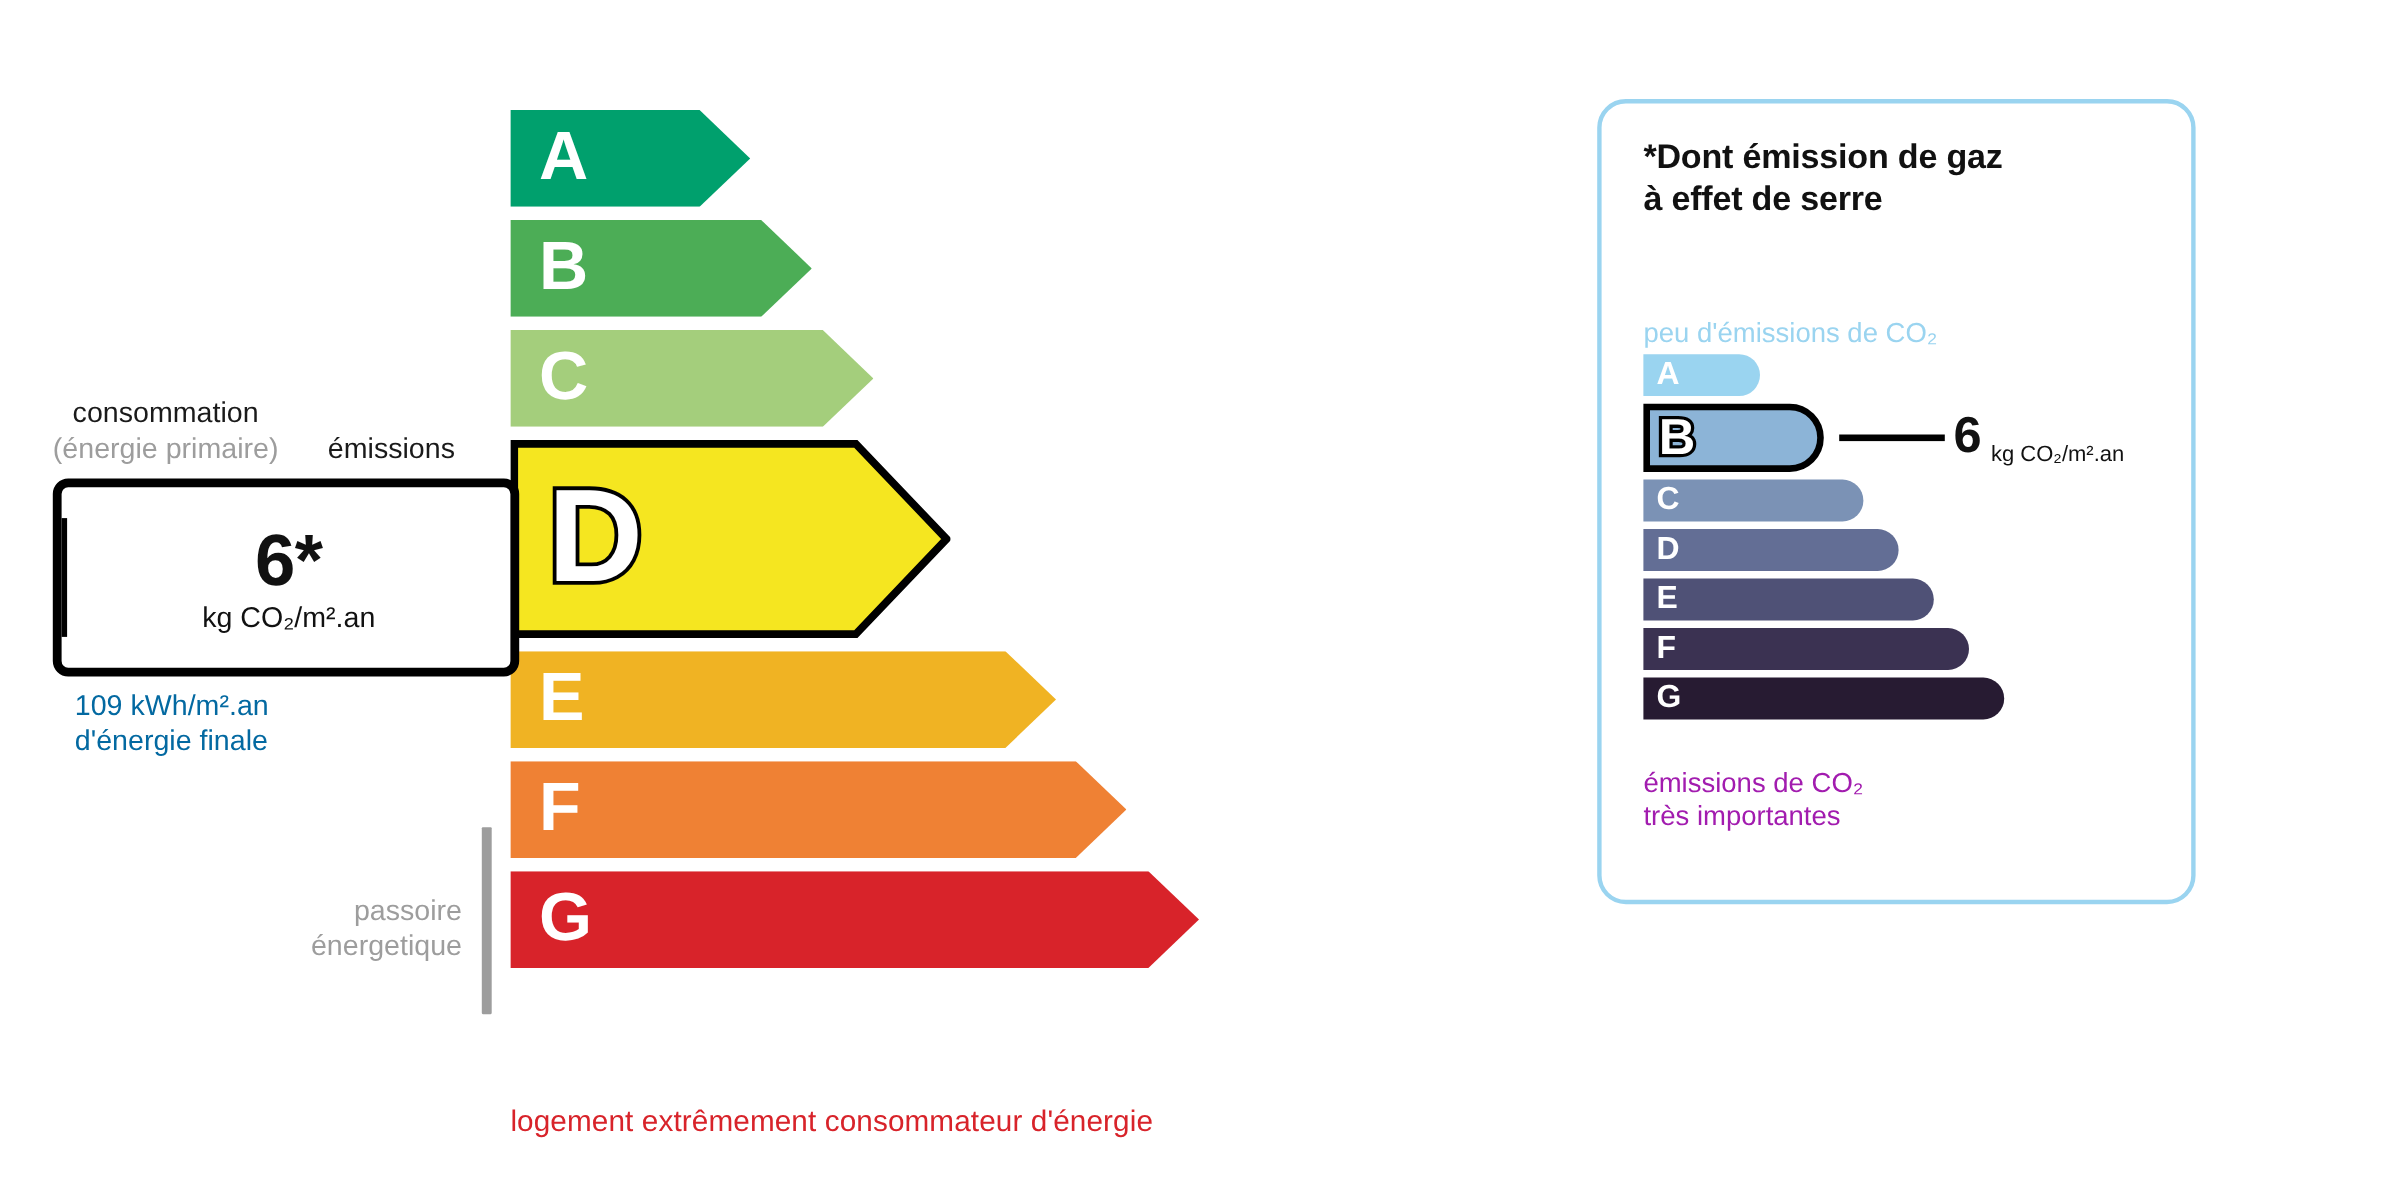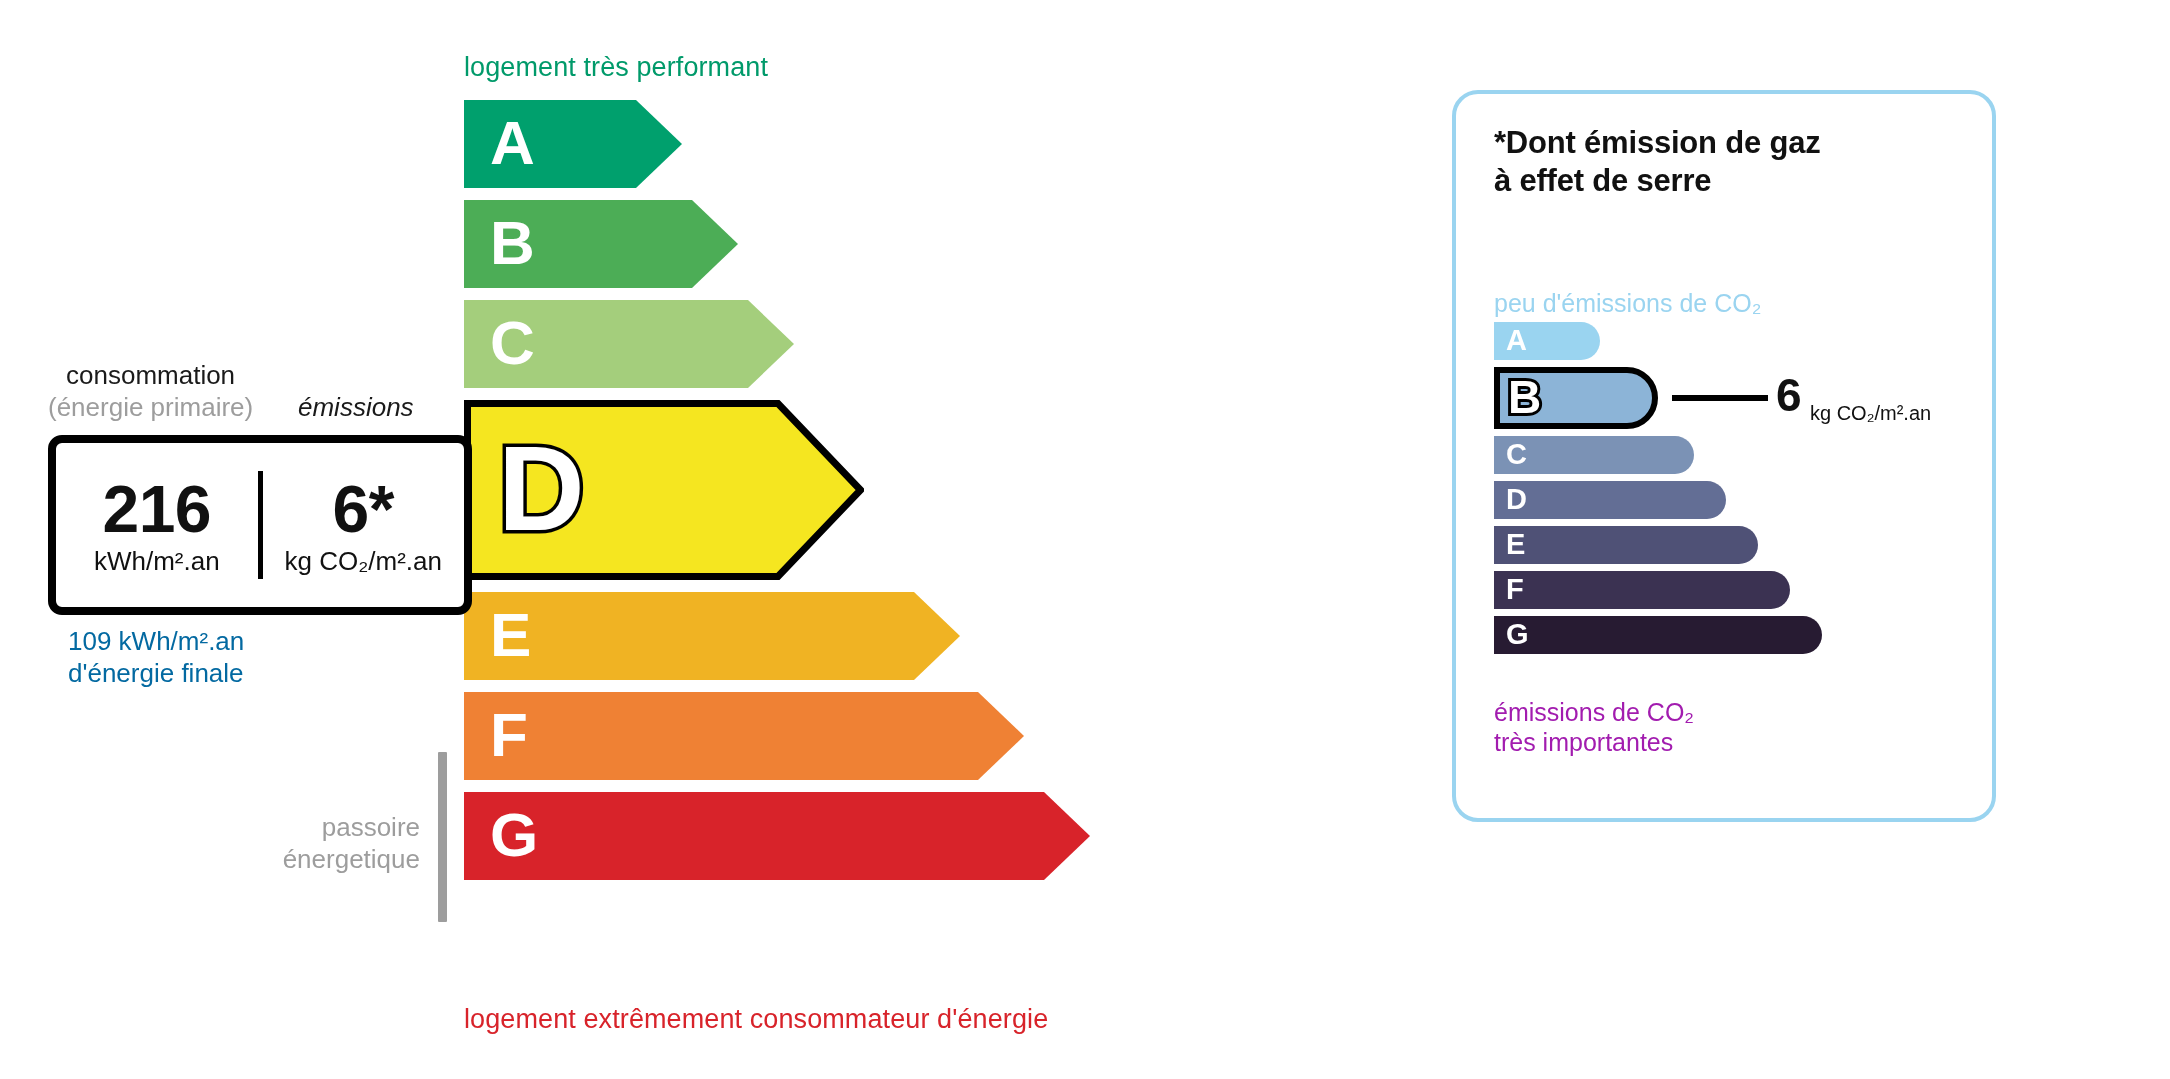--- a/index.html
+++ b/index.html
@@ -135,21 +135,20 @@
     font-size: 26px;
     color: #9d9d9d;
     white-space: nowrap;
   }
   .label-emissions {
     position: absolute;
     left: 298px; top: 32px;
     font-size: 26px;
     color: #1a1a1a;
     white-space: nowrap;
-    font-style: italic;
   }
 
   .final-energy {
     position: absolute;
     left: 68px; top: 626px;
     font-size: 26px;
     color: #0369a1;
     line-height: 1.22;
     white-space: nowrap;
   }
@@ -260,21 +259,20 @@
     font-size: 20px;
     color: #111111;
     white-space: nowrap;
   }
 </style>
 </head>
 <body>
 
 <div id="dpe-energy-panel">
 
-  <div class="top-caption">logement très performant</div>
 
   <div class="labels-above">
     <div class="label-consumption">consommation</div>
     <div class="label-primary">(énergie primaire)</div>
     <div class="label-emissions">émissions</div>
   </div>
 
   <div id="energy-rows">
       <div class="energy-row" id="energy-row-A" style="top: 100px; width: 218px; height: 88px;">
         <div class="bar">
@@ -329,24 +327,20 @@
           <svg viewBox="0 0 626 88" preserveAspectRatio="none">
             <polygon points="0.0,0.0 580.0,0.0 626.0,44.0 580.0,88.0 0.0,88.0" fill="#d8232a"></polygon>
           </svg>
         </div>
         <span class="grade">G</span>
       </div>
     </div>
 
   <div id="value-box">
     <div class="cells">
-      <div class="cell">
-        <div class="big">216</div>
-        <div class="unit">kWh/m².an</div>
-      </div>
       <div class="divider"></div>
       <div class="cell">
         <div class="big">6*</div>
         <div class="unit">kg CO₂/m².an</div>
       </div>
     </div>
   </div>
 
   <div class="final-energy">109 kWh/m².an<br>d'énergie finale</div>
 

